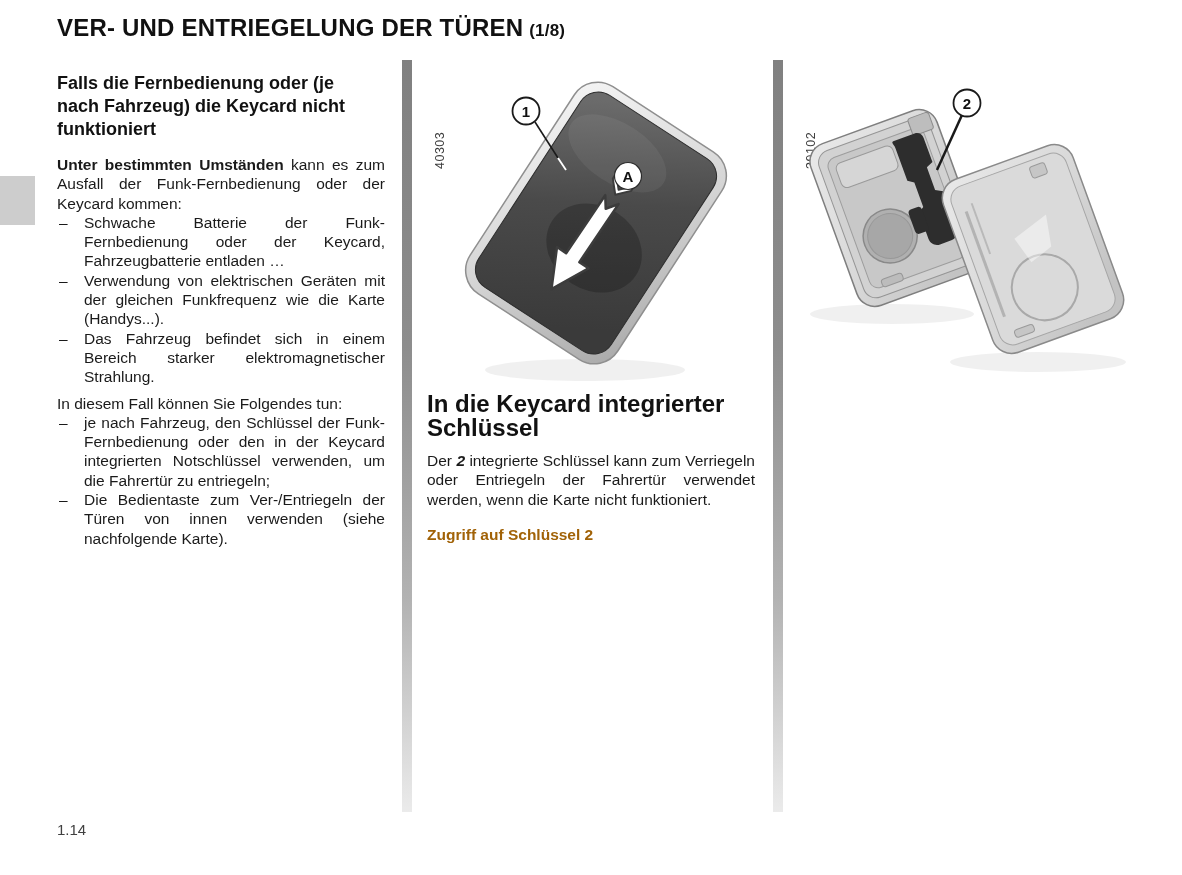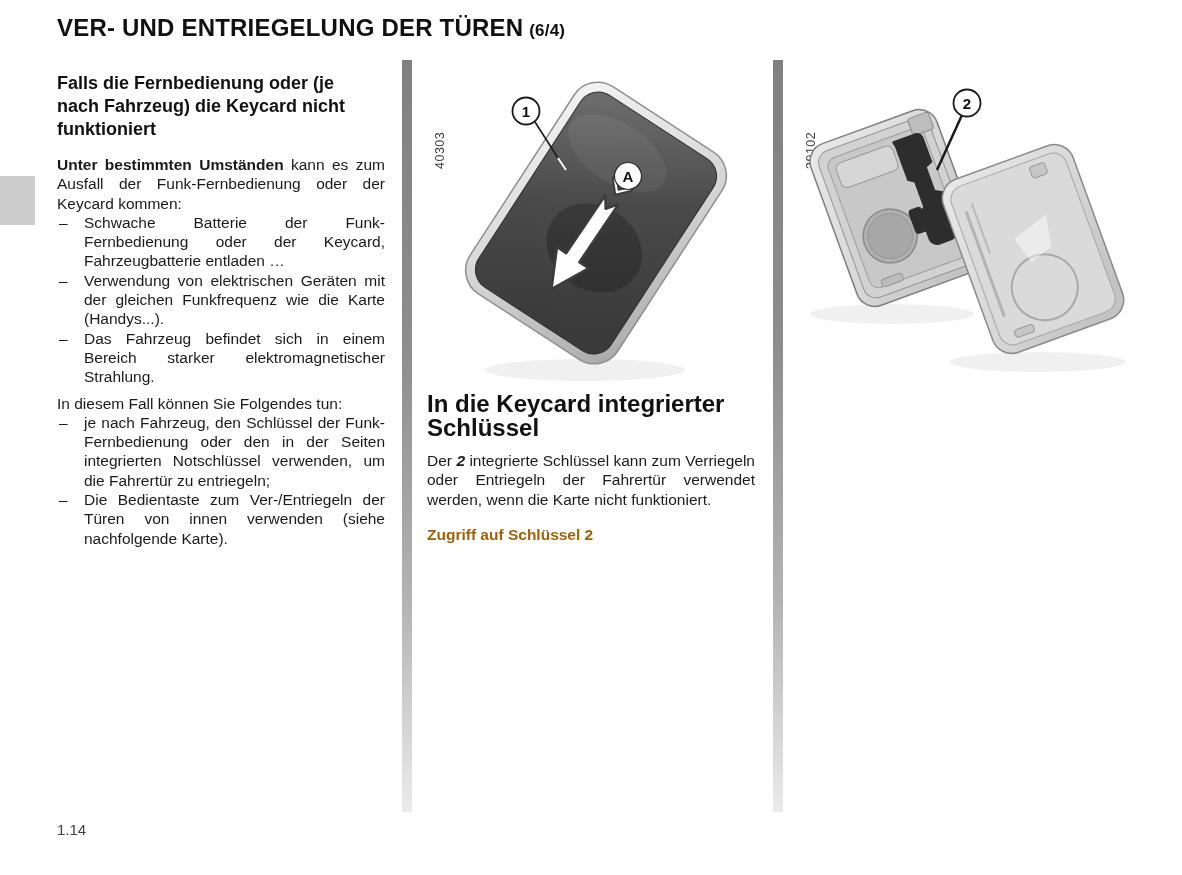--- a/index.html
+++ b/index.html
@@ -43,35 +43,35 @@
   .col-mid h2 { margin:0 0 12px 0; font-size:24px; line-height:23.5px; font-weight:bold; color:#111; }
   .col-mid h3 { margin:17px 0 8px 0; font-size:15.5px; font-weight:bold; color:#a16207; }
   .page-number { position:absolute; left:57px; top:821px; font-size:15px; color:#404040; }
   b { font-weight:bold; }
 </style>
 </head>
 <body>
 
 <div class="page">
 
-  <h1 class="page-title"><span>VER- UND ENTRIEGELUNG DER TÜREN</span><span class="suffix">(6/4)</span></h1>
+  <h1 class="page-title"><span>VER- UND ENTRIEGELUNG DER TÜREN</span><span class="suffix">(1/8)</span></h1>
 
   <div class="side-tab"></div>
 
   <div class="col-left">
     <h2>Falls die Fernbedienung oder (je nach Fahrzeug) die Keycard nicht funktioniert</h2>
     <p class="body-text"><b>Unter bestimmten Umständen</b> kann es zum Ausfall der Funk-Fernbedienung oder der Keycard kommen:</p>
     <ul class="dash-list">
       <li><span class="dash">–</span><span>Schwache Batterie der Funk-Fernbedienung oder der Keycard, Fahrzeugbatterie entladen …</span></li>
       <li><span class="dash">–</span><span>Verwendung von elektrischen Geräten mit der gleichen Funkfrequenz wie die Karte (Handys...).</span></li>
       <li><span class="dash">–</span><span>Das Fahrzeug befindet sich in einem Bereich starker elektromagnetischer Strahlung.</span></li>
     </ul>
     <p class="body-text gap-top">In diesem Fall können Sie Folgendes tun:</p>
     <ul class="dash-list">
-      <li><span class="dash">–</span><span>je nach Fahrzeug, den Schlüssel der Funk-Fernbedienung oder den in der Seiten integrierten Notschlüssel verwenden, um die Fahrertür zu entriegeln;</span></li>
+      <li><span class="dash">–</span><span>je nach Fahrzeug, den Schlüssel der Funk-Fernbedienung oder den in der Keycard integrierten Notschlüssel verwenden, um die Fahrertür zu entriegeln;</span></li>
       <li><span class="dash">–</span><span>Die Bedientaste zum Ver-/Entriegeln der Türen von innen verwenden (siehe nachfolgende Karte).</span></li>
     </ul>
   </div>
 
   <div class="sep sep-1"></div>
 
   <div class="figure fig-1">
     <svg viewBox="0 0 330 325">
       <defs>
         <linearGradient id="rim1" x1="0" y1="0" x2="1" y2="1">

